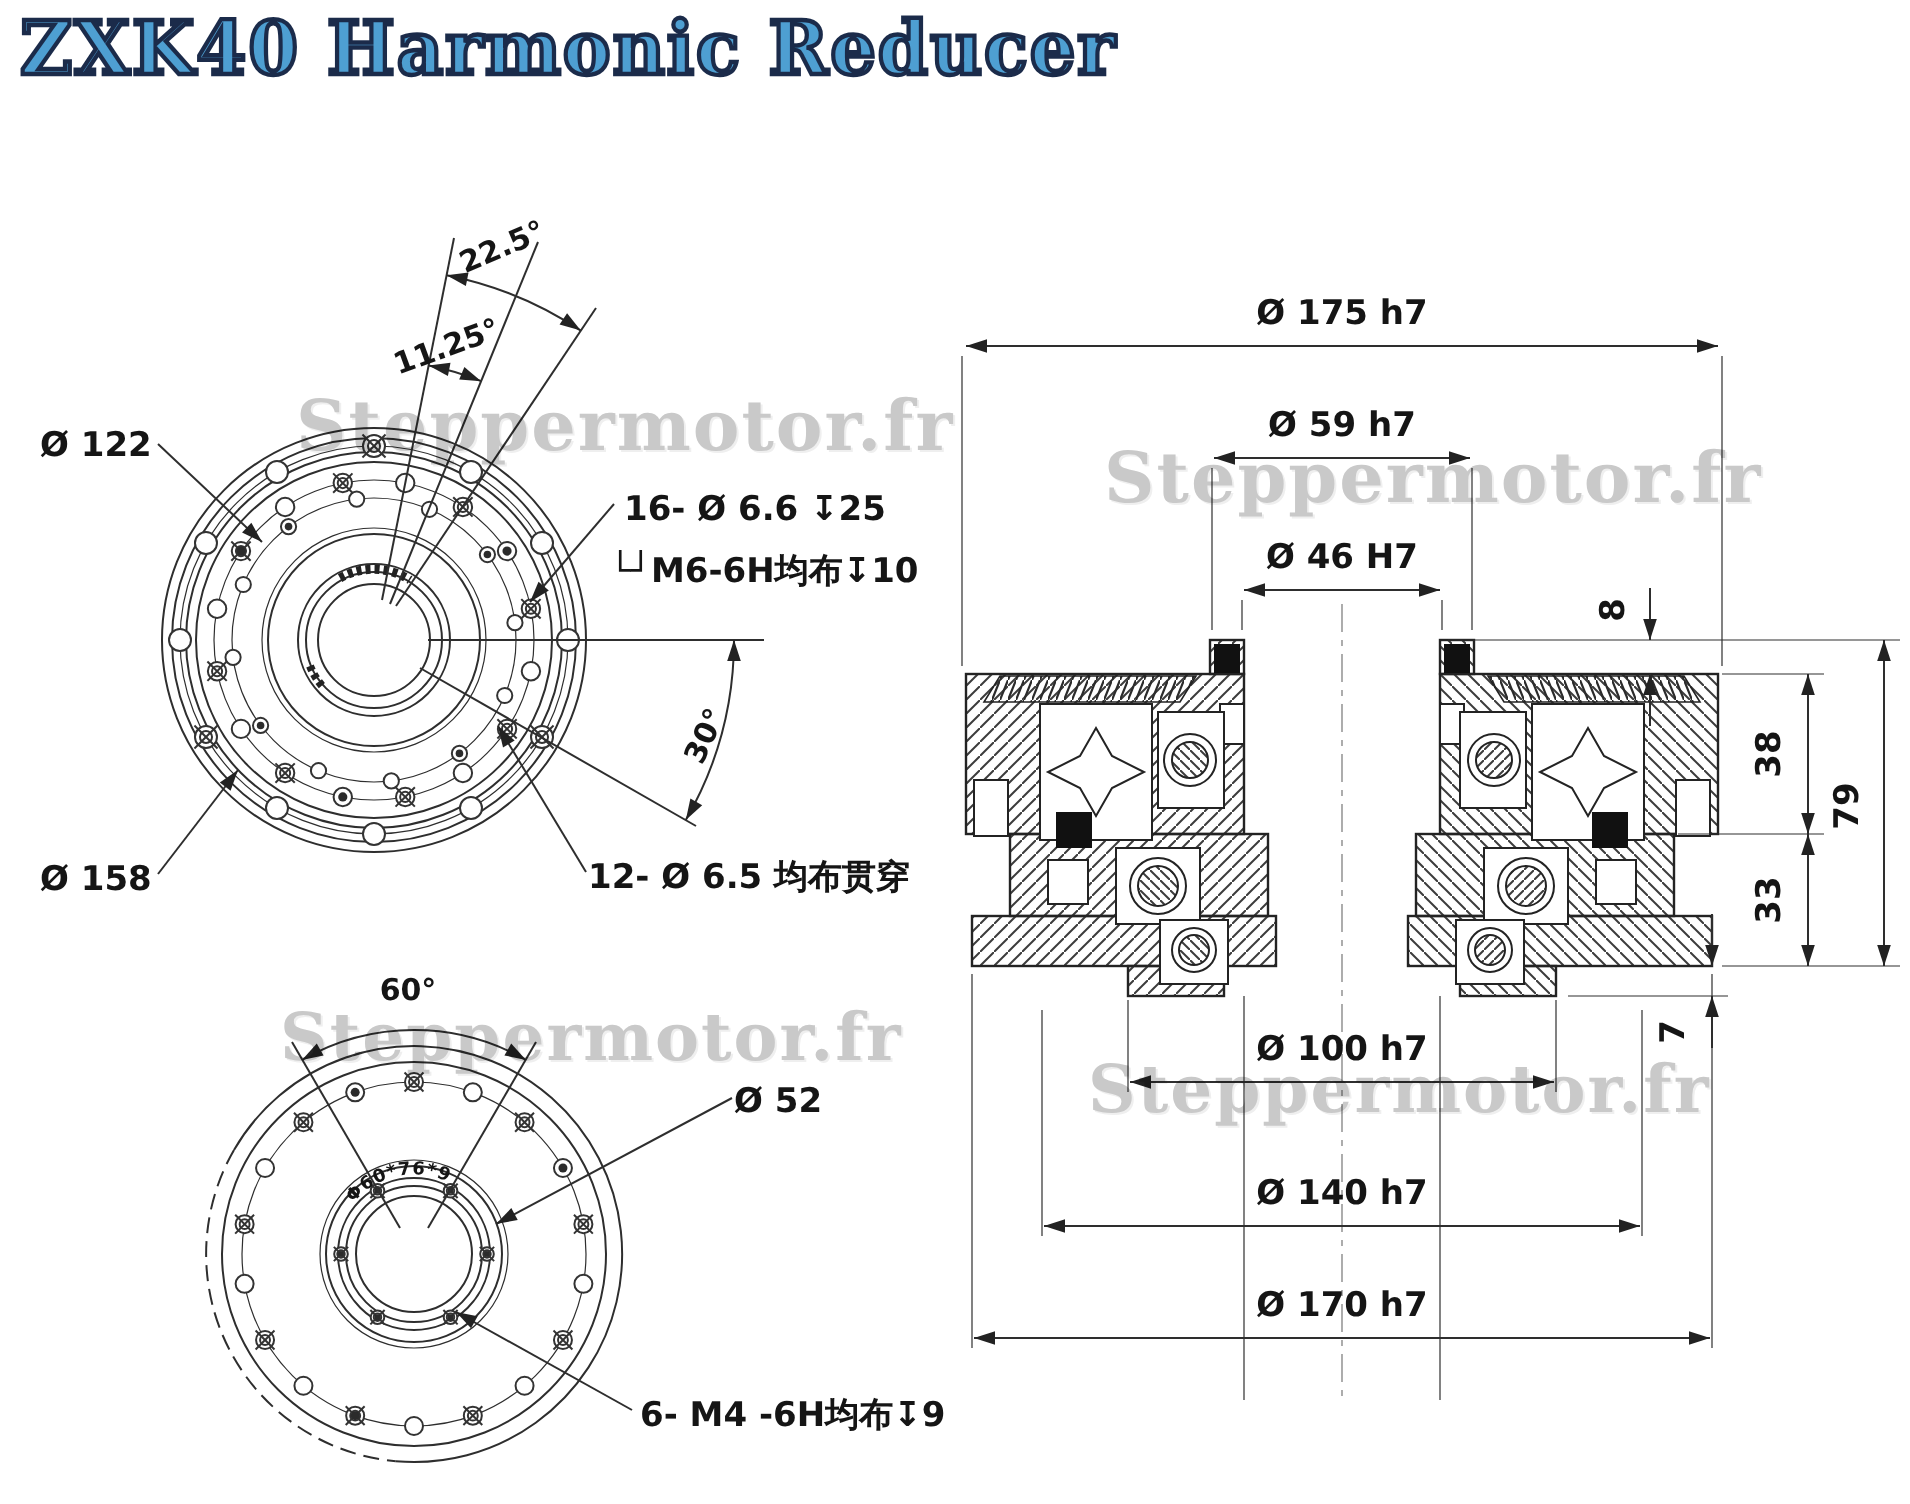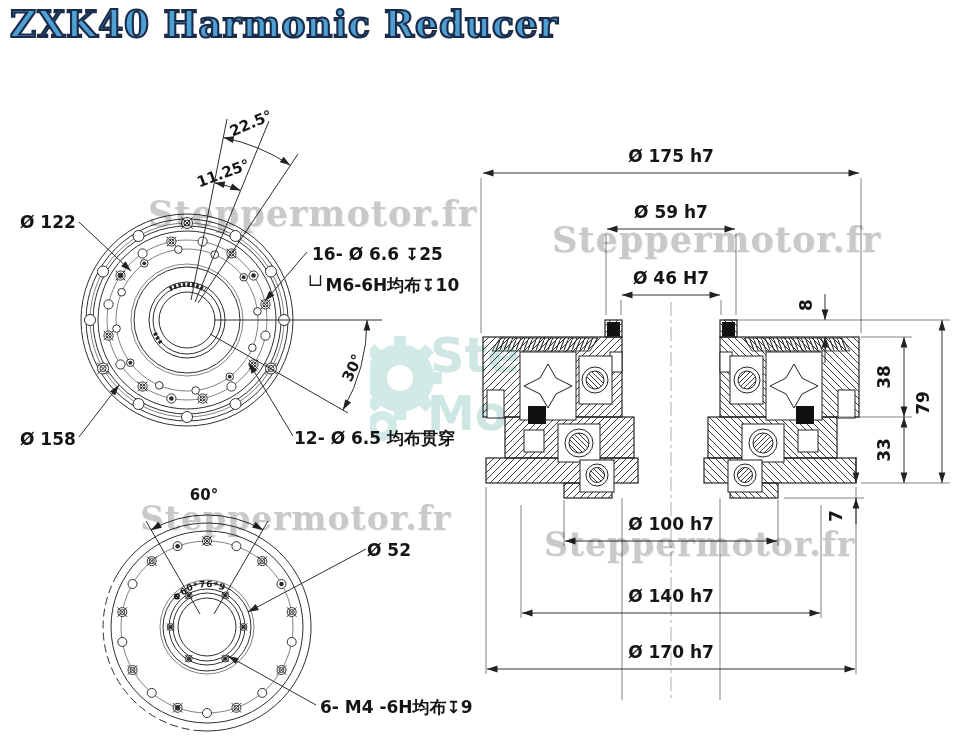--- a/index.html
+++ b/index.html
@@ -370,37 +370,15 @@
         <text class="lbl" text-anchor="middle" transform="rotate(-90 842 516)" x="842" y="516">7</text>
       </g>
     </g>
   </svg>
 
   <div class="wm wm1">Steppermotor.fr</div>
   <div class="wm wm2">Steppermotor.fr</div>
   <div class="wm wm3">Steppermotor.fr</div>
   <div class="wm wm4">Steppermotor.fr</div>
 
-  <div class="logo">
-    <svg width="210" height="125" viewBox="0 0 210 125">
-      <g>
-        <g fill="#d2eae6">
-          <circle cx="30" cy="58" r="34"></circle>
-          <rect x="24" y="16" width="12" height="12" transform="rotate(0 30 58)"></rect>
-          <rect x="24" y="16" width="12" height="12" transform="rotate(45 30 58)"></rect>
-          <rect x="24" y="16" width="12" height="12" transform="rotate(90 30 58)"></rect>
-          <rect x="24" y="16" width="12" height="12" transform="rotate(135 30 58)"></rect>
-          <rect x="24" y="16" width="12" height="12" transform="rotate(180 30 58)"></rect>
-          <rect x="24" y="16" width="12" height="12" transform="rotate(225 30 58)"></rect>
-          <rect x="24" y="16" width="12" height="12" transform="rotate(270 30 58)"></rect>
-          <rect x="24" y="16" width="12" height="12" transform="rotate(315 30 58)"></rect>
-          <circle cx="12" cy="106" r="15"></circle>
-        </g>
-        <circle cx="30" cy="58" r="13" fill="#ffffff"></circle>
-        <circle cx="12" cy="106" r="6" fill="#ffffff"></circle>
-      </g>
-      <text x="60" y="52" font-size="48">Ste</text>
-      <text x="57" y="110" font-size="48">Mo</text>
-    </svg>
-  </div>
 
   <div class="title">ZXK40 Harmonic Reducer</div>
 </div>
 
 </body></html>

